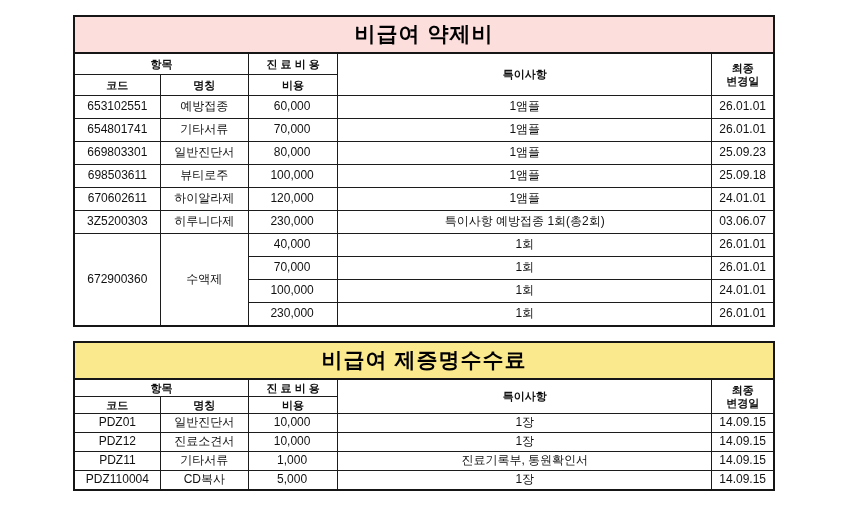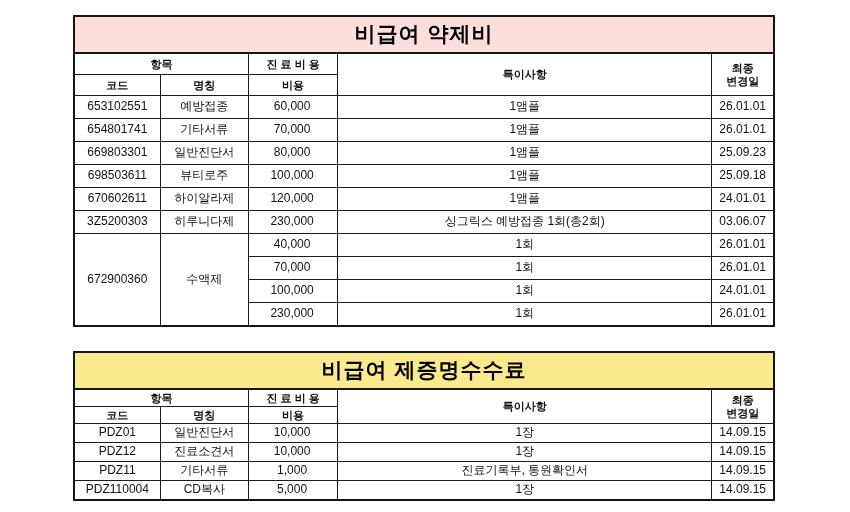--- a/index.html
+++ b/index.html
@@ -3,21 +3,21 @@
 <meta charset="utf-8">
 <style>
   html,body{margin:0;padding:0;}
   body{
     width:850px;height:512px;background:#ffffff;position:relative;
     font-family:"Liberation Sans","DejaVu Sans",sans-serif;color:#111;
     overflow:hidden;
   }
   .fee-section{position:absolute;left:73px;width:702px;}
   #t0{top:15px;}
-  #t1{top:351px;}
+  #t1{top:341px;}
   .band{
     box-sizing:border-box;
     border:2px solid #161616;border-bottom:0;
     text-align:center;font-weight:bold;font-size:21px;letter-spacing:1px;
     padding:3px 0 4px 0;color:#000;
   }
   table{
     border-collapse:collapse;width:100%;table-layout:fixed;
     border:2px solid #161616;
   }
@@ -95,21 +95,21 @@
             <td>670602611</td>
             <td>하이알라제</td>
             <td class="num">120,000</td>
             <td>1앰플</td>
             <td>24.01.01</td>
           </tr>
           <tr>
             <td>3Z5200303</td>
             <td>히루니다제</td>
             <td class="num">230,000</td>
-            <td>싱그릭스 예방접종 1회(총2회)</td>
+            <td>특이사항 예방접종 1회(총2회)</td>
             <td>03.06.07</td>
           </tr>
           <tr>
             <td rowspan="4">672900360</td>
             <td rowspan="4">수액제</td>
             <td class="num">40,000</td>
             <td>1회</td>
             <td>26.01.01</td>
           </tr>
           <tr>

